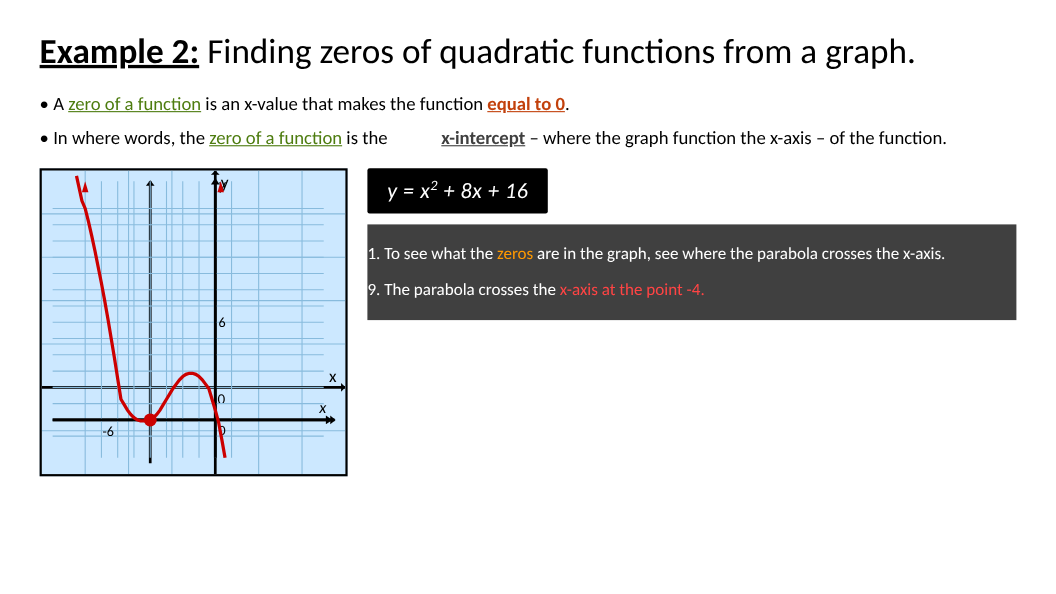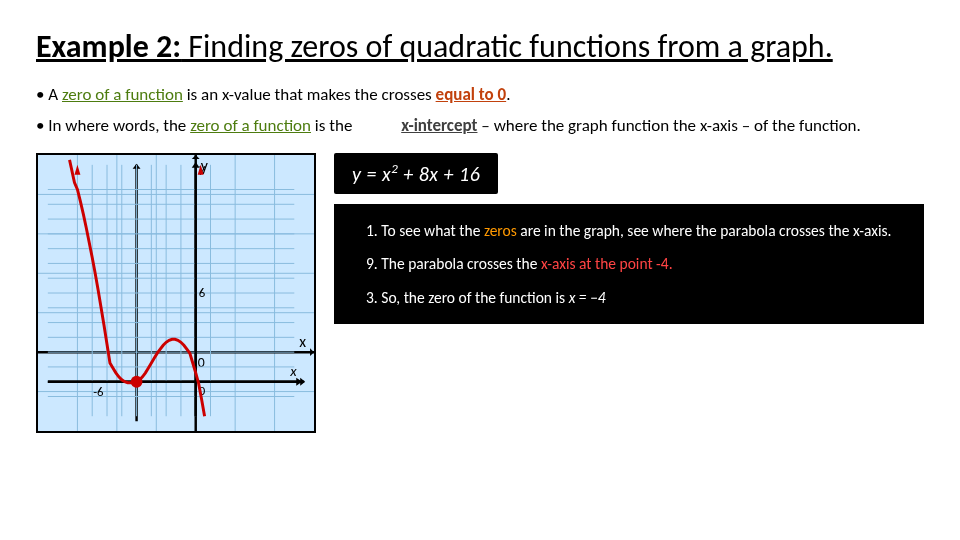--- a/index.html
+++ b/index.html
@@ -11,21 +11,20 @@
       overflow: hidden;
       padding: 28px 36px 20px 36px;
     }
 
     .title {
       font-size: 32px;
       font-weight: normal;
       color: #000;
       margin-bottom: 16px;
       line-height: 1.2;
-      text-decoration: underline;
     }
     .title-example {
       font-weight: bold;
       text-decoration: underline;
     }
 
     .bullets {
       font-size: 17px;
       color: #000;
       margin-bottom: 14px;
@@ -83,24 +82,24 @@
       padding: 8px 18px;
       border-radius: 2px;
       display: inline-block;
       font-style: italic;
       letter-spacing: 0.5px;
       align-self: flex-start;
     }
     .formula-box sup { font-size: 13px; }
 
     .steps-box {
-      background: #000000;
+      background: #404040;
       color: #fff;
       font-size: 15.5px;
-      padding: 14px 32px;
+      padding: 14px 0;
       line-height: 1.65;
       flex: 1;
     }
     .step-zeros { color: #ff9900; }
     .step-xaxis-red { color: #ff4444; }
     .step-italic { font-style: italic; }
 
     
     .graph-svg {
       position: absolute;
@@ -111,21 +110,21 @@
   </style>
 </head>
 <body>
 
 <div class="title">
   <span class="title-example">Example 2:</span><span> Finding zeros of quadratic functions from a graph.</span>
 </div>
 
 <div class="bullets">
   <span class="bullet">
-    • <span>A </span><span class="underline-blue">zero of a function</span><span> is an x-value that makes the crosses </span><span class="bold-underline" style="color:#c2410c;">equal to 0</span><span>.</span>
+    • <span>A </span><span class="underline-blue">zero of a function</span><span> is an x-value that makes the function </span><span class="bold-underline" style="color:#c2410c;">equal to 0</span><span>.</span>
   </span>
   <span class="bullet">
     • <span>In where words, the </span><span class="underline-blue">zero of a function</span><span> is the </span><span class="underline-red">x-intercept</span><span> – where the graph function the x-axis – of the function.</span>
   </span>
 </div>
 
 <div class="content-area">
 
   <div class="graph-container">
     <svg class="graph-svg" viewBox="0 0 280 280">
@@ -336,19 +335,16 @@
       <span>y = x<sup>2</sup> + 8x + 16</span>
     </div>
 
     <div class="steps-box">
       <div>
         <span>1. To see what the </span><span class="step-zeros">zeros</span><span> are in the graph, see where the parabola crosses the x-axis.</span>
       </div>
       <div style="margin-top:8px;">
         <span>9. The parabola crosses the </span><span class="step-xaxis-red">x-axis at the point -4.</span>
       </div>
-      <div style="margin-top:8px;">
-        <span>3. So, the zero of the function is </span><span class="step-italic">x = −4</span>
-      </div>
     </div>
   </div>
 
 </div>
 
 </body></html>

